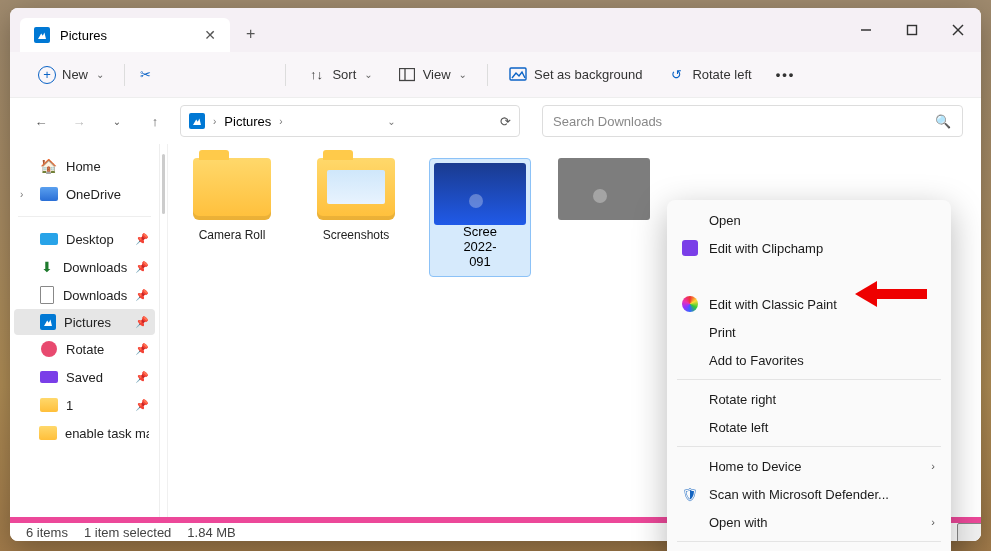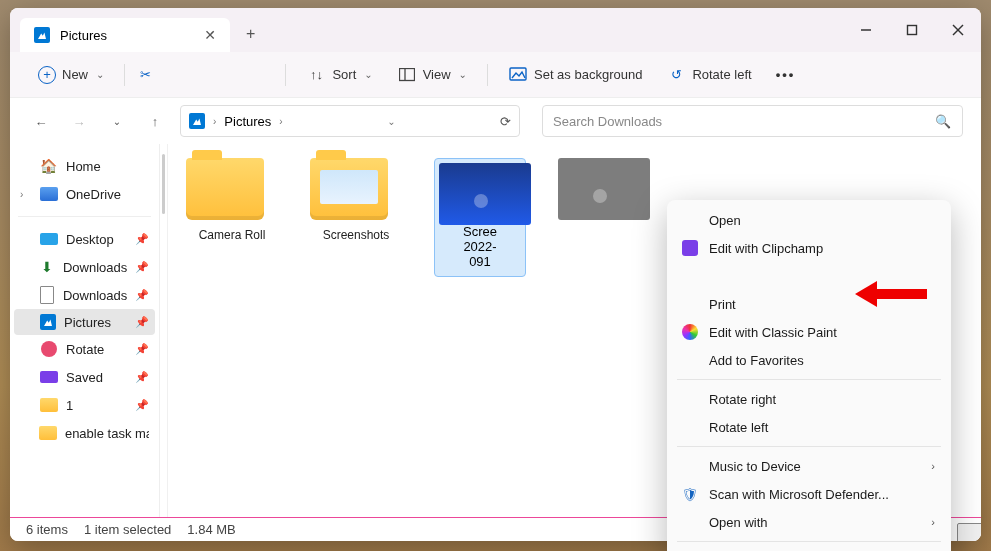--- a/index.html
+++ b/index.html
@@ -33,32 +33,32 @@
 .sitem { display:flex; align-items:center; gap:8px; padding:5px 6px; border-radius:4px; cursor:pointer; color:#222;}
 .sitem.active{ background:#e6e6e6;}
 .sitem .pin{ margin-left:auto; color:#888; font-size:11px;}
 .sicon{ width:18px; height:18px; display:flex; align-items:center; justify-content:center; font-size:14px;}
 .sgroup-sep{ height:1px; background:#eee; margin:8px 4px;}
 .chevside{ width:12px; font-size:10px; color:#777;}
 .resizer{ width:8px; background:transparent; cursor:col-resize; border-right:1px solid #f0f0f0; display:flex; justify-content:center;}
 .resizer::after{content:""; width:3px; height:60px; background:#ccc; border-radius:2px; margin-top:10px;}
 .content{ flex:1; padding:14px 18px; position:relative; overflow:hidden;}
 .grid{ display:flex; gap:32px; flex-wrap: nowrap;}
-.item{ width:92px; display:flex; flex-direction:column; gap:8px; cursor:pointer;}
+.item{ width:92px; display:flex; flex-direction:column; align-items:center; gap:8px; cursor:pointer;}
 .folder{ width:78px; height:62px; background:linear-gradient(#ffd86b,#ffbf3a); border-radius:4px 4px 6px 6px; position:relative; box-shadow: inset 0 -4px 0 rgba(0,0,0,0.08);}
 .folder::before{ content:""; position:absolute; top:-8px; left:6px; width:30px; height:10px; background:#ffca4a; border-radius:3px 3px 0 0; }
 .folder.preview::after{ content:""; position:absolute; top:12px; left:10px; right:10px; height:34px; background:#fff; border-radius:2px;}
 .folder.preview.icn::after{ background: radial-gradient(circle at 50% 55%, #3ab7f0 0 30%, #fff 31% 100%);}
 .folder.preview.photo::after{ background: linear-gradient(#d8c9b8,#bba17f);}
 .folder.preview.ss::after{ background: linear-gradient(#cfe7fb,#e8f3fe);}
 .label{ text-align:center; font-size:12px; color:#222; line-height:1.2; white-space:normal;}
 .thumb{ width:92px; height:62px; background:linear-gradient(#1a3b8f,#205ae8); border-radius:3px; position:relative;}
 .thumb::after{ content:""; position:absolute; left:38%; top:50%; width:14px; height:14px; border-radius:50%; background:rgba(255,255,255,0.3);}
 .gray{ background:#777;}
-.statusbar{ height:24px; border-top:1px solid #ec4899; display:flex; align-items:center; padding:0 16px; gap:16px; font-size:12px; color:#444; background:#fff;}
+.statusbar{ height:24px; border-top:6px solid #ec4899; display:flex; align-items:center; padding:0 16px; gap:16px; font-size:12px; color:#444; background:#fff;}
 .ctxmenu{ position:absolute; right:40px; top:200px; width:284px; background:#fafafa; border-radius:8px; box-shadow:0 10px 34px rgba(0,0,0,0.28); padding:6px 0; z-index:50;}
 .citem{ display:flex; align-items:center; gap:10px; padding:5px 16px 5px 14px; cursor:pointer; color:#1a1a1a;}
 .citem .sub{ margin-left:auto; font-size:11px; color:#555;}
 .cicon{ width:18px; height:18px; display:flex; align-items:center; justify-content:center; font-size:13px;}
 .csep{ height:1px; background:#e4e4e4; margin:5px 10px;}
 .arrow{ position:absolute; right:64px; top:281px; z-index:60; display:flex; align-items:center;}
 .arrow .shaft{ width:50px; height:10px; background:#e00; }
 .arrow .head{ width:0; height:0; border-top:13px solid transparent; border-bottom:13px solid transparent; border-right:22px solid #e00;}
 .new-circle{ width:18px;height:18px;border:1.6px solid #0b63c6;border-radius:50%;display:flex;align-items:center;justify-content:center;color:#0b63c6;font-size:13px;line-height:1;}
 .home-ic{ color:#d19a3a;}
@@ -317,46 +317,46 @@
   <div class="citem">
       <span class="cicon">
         <span class="clip-ic"></span>
       </span>
       <span>Edit with Clipchamp</span>
     </div>
   <div class="citem">
       <span class="cicon"></span>
     </div>
   <div class="citem">
-      <span class="cicon"></span>
-      <span>Print</span>
-    </div>
-  <div class="citem">
       <span class="cicon">
         <span class="paint-ic"></span>
       </span>
       <span>Edit with Classic Paint</span>
     </div>
   <div class="citem">
       <span class="cicon"></span>
+      <span>Print</span>
+    </div>
+  <div class="citem">
+      <span class="cicon"></span>
       <span>Add to Favorites</span>
     </div>
   <div class="csep"></div>
   <div class="citem">
       <span class="cicon"></span>
       <span>Rotate right</span>
     </div>
   <div class="citem">
       <span class="cicon"></span>
       <span>Rotate left</span>
     </div>
   <div class="csep"></div>
   <div class="citem">
       <span class="cicon"></span>
-      <span>Music to Device</span>
+      <span>Home to Device</span>
       <span class="sub">›</span>
     </div>
   <div class="citem">
       <span class="cicon shield">🛡</span>
       <span>Scan with Microsoft Defender...</span>
     </div>
   <div class="citem">
       <span class="cicon"></span>
       <span>Open with</span>
       <span class="sub">›</span>

